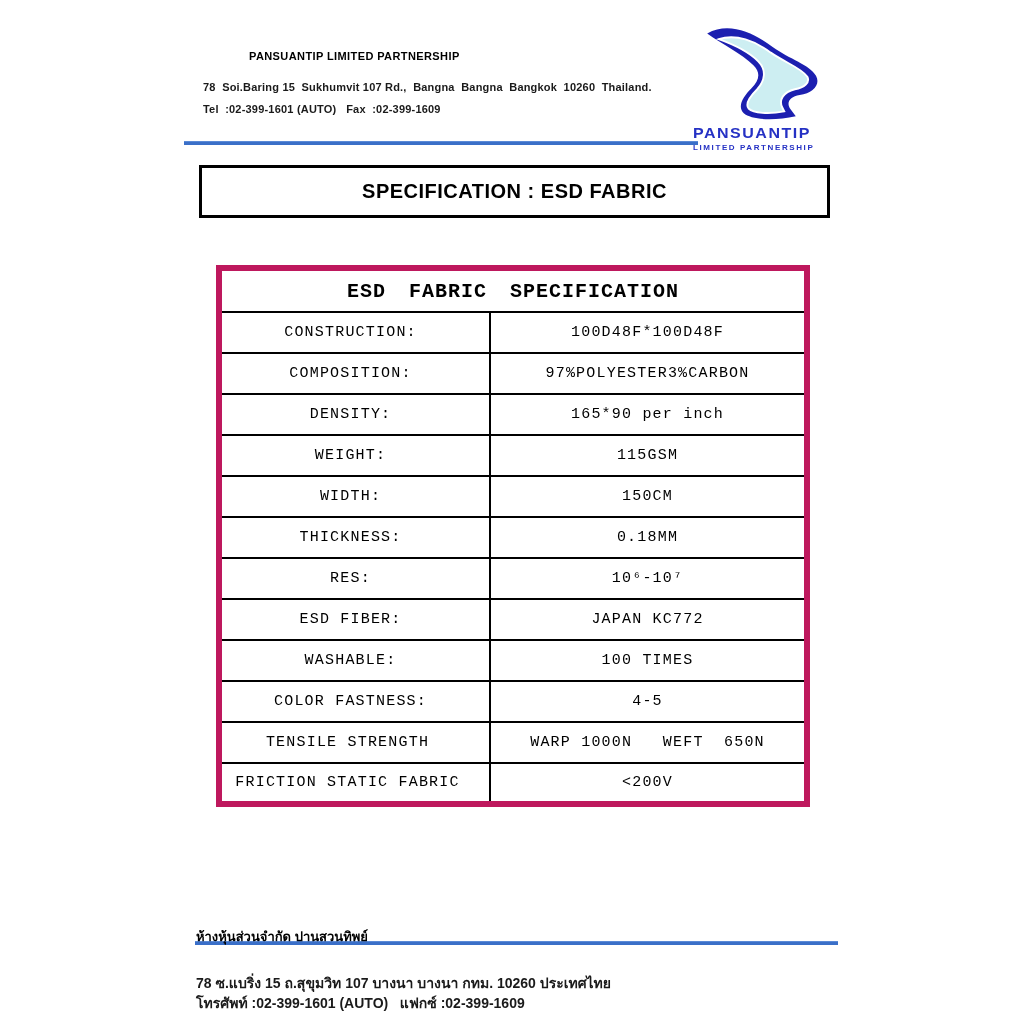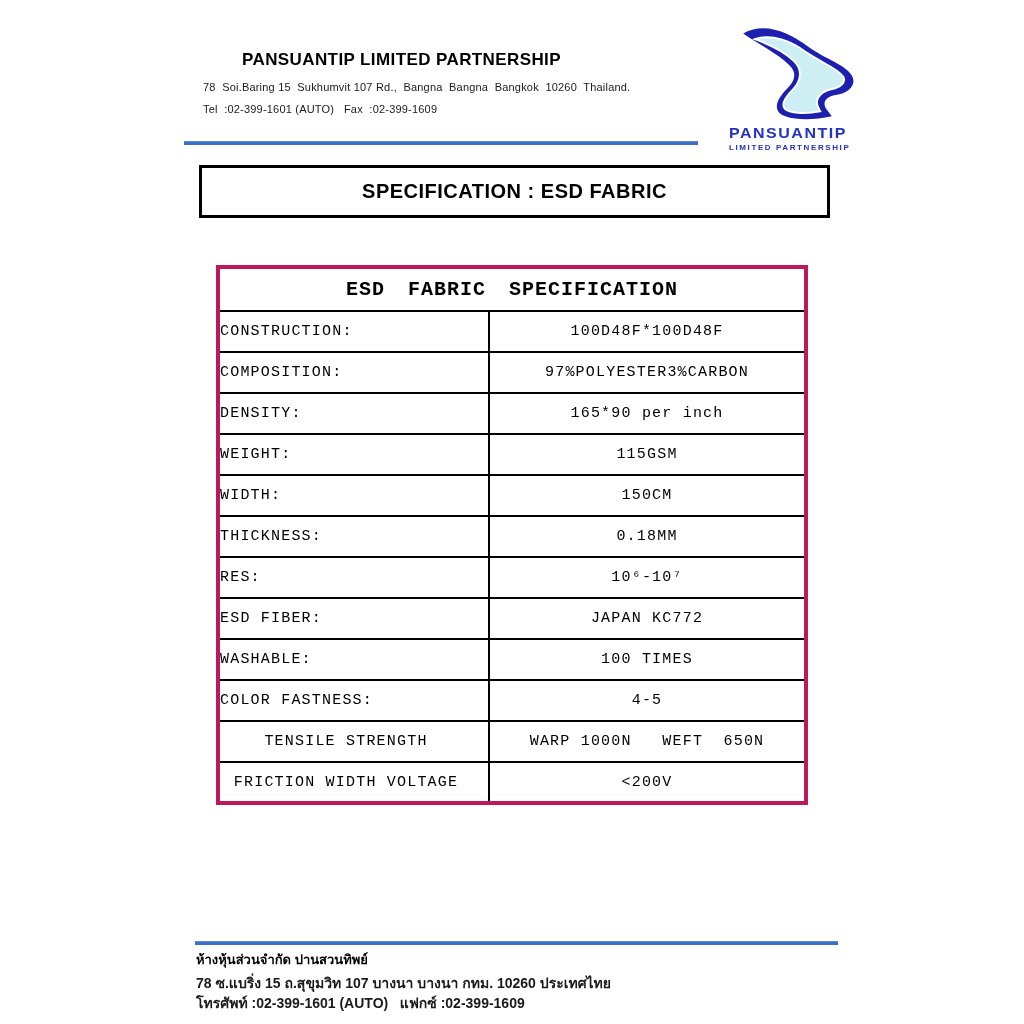--- a/index.html
+++ b/index.html
@@ -3,62 +3,62 @@
 <meta charset="utf-8">
 <style>
   * { margin:0; padding:0; box-sizing:border-box; }
   html,body { background:#ffffff; }
   .page {
     position:relative; width:1024px; height:1024px; background:#fff;
     font-family:"Liberation Sans", sans-serif; color:#000; overflow:hidden;
   }
 
   
-  .company-name { position:absolute; left:196px; top:50px; font-size:17px; font-weight:700; letter-spacing:.4px; white-space:pre;padding-left:46px; }
-  .hdr-line { position:absolute; left:203px; font-size:11px; font-weight:400; letter-spacing:.2px; white-space:pre; color:#1a1a1a; }
+  .company-name { position:absolute; left:203px; top:50px; font-size:11px; font-weight:700; letter-spacing:.4px; white-space:pre;padding-left:46px; }
+  .hdr-line { position:absolute; left:203px; font-size:11px; font-weight:700; letter-spacing:.2px; white-space:pre; color:#1a1a1a; }
   .hdr-address { top:81px; }
   .hdr-phone   { top:103px; }
   .hdr-web     { top:125px; }
   .hdr-rule { position:absolute; left:184px; top:141px; width:514px; height:4px; background:#3a6fc8; border-top:1px solid #5b8ad6; }
 
   
-  .logo { position:absolute; left:693px; top:18px; width:145px;margin-left:36px; }
+  .logo { position:absolute; left:693px; top:18px; width:145px; }
   .logo svg { display:block; margin-left:8px; }
   .logo-brand { margin-top:2px; font-size:16px; font-weight:800; letter-spacing:1.5px; color:#2531c4; font-family:"Liberation Sans", sans-serif; transform:scaleY(.92); white-space:nowrap; }
   .logo-sub   { font-size:8px; font-weight:700; letter-spacing:1.6px; color:#2531c4; margin-top:1px; white-space:nowrap; }
 
   
   .title-banner {
     position:absolute; left:199px; top:165px; width:631px; height:53px;
     border:3px solid #000; display:flex; align-items:center; justify-content:center;
   }
   .title-banner span { font-size:20px; font-weight:700; letter-spacing:.5px; white-space:pre; }
 
   
   .spec-table {
     position:absolute; left:216px; top:265px; width:588px;
     border-collapse:collapse; table-layout:fixed;
     font-family:"Liberation Mono","DejaVu Sans Mono", monospace;
   }
   .spec-table td, .spec-table th { border:2px solid #000; }
-  .spec-table { border:4px solid #be185d; }
+  .spec-table { border:6px solid #be185d; }
   .spec-table th.tbl-title {
     height:44px; font-size:20px; font-weight:700; letter-spacing:1px; word-spacing:10px;
     text-align:center; vertical-align:middle;
   }
   .spec-table td { height:41px; font-size:15px; letter-spacing:1.2px; vertical-align:middle; white-space:pre; }
   .col-label { width:271px; }
   .col-value { width:317px; }
-  td.lbl { text-align:left; padding-right:10px; }
+  td.lbl { text-align:center; padding-right:10px; }
   td.lbl.center { text-align:center; padding-right:16px; }
   td.val { text-align:center; }
 
   
   .ftr-rule { position:absolute; left:195px; top:941px; width:643px; height:4px; background:#3a6fc8; border-top:1px solid #5b8ad6; }
-  .ftr-company { position:absolute; left:196px; top:949px; font-size:13px; font-weight:700; white-space:pre; }
+  .ftr-company { position:absolute; left:196px; top:926px; font-size:13px; font-weight:700; white-space:pre; }
   .ftr-line { position:absolute; left:196px; font-size:14px; font-weight:600; white-space:pre; color:#1a1a1a; }
   .ftr-address { top:972px; }
   .ftr-phone   { top:992px; }
 </style>
 </head>
 <body>
 
 <div class="page">
 
   <div class="company-name">PANSUANTIP LIMITED PARTNERSHIP</div>
@@ -128,21 +128,21 @@
         </tr>
     <tr>
           <td class="lbl">COLOR FASTNESS:</td>
           <td class="val">4-5</td>
         </tr>
     <tr>
           <td class="lbl center">TENSILE STRENGTH</td>
           <td class="val">WARP 1000N   WEFT  650N</td>
         </tr>
     <tr>
-          <td class="lbl center">FRICTION WIDTH VOLTAGE</td>
+          <td class="lbl center">FRICTION STATIC FABRIC</td>
           <td class="val">&lt;200V</td>
         </tr>
   </tbody>
     </table>
 
   <div class="ftr-rule"></div>
   <div class="ftr-company">ห้างหุ้นส่วนจำกัด ปานสวนทิพย์</div>
   <div class="ftr-line ftr-address">78 ซ.แบริ่ง 15 ถ.สุขุมวิท 107 บางนา บางนา กทม. 10260 ประเทศไทย</div>
   <div class="ftr-line ftr-phone">โทรศัพท์ :02-399-1601 (AUTO)   แฟกซ์ :02-399-1609</div>
 

